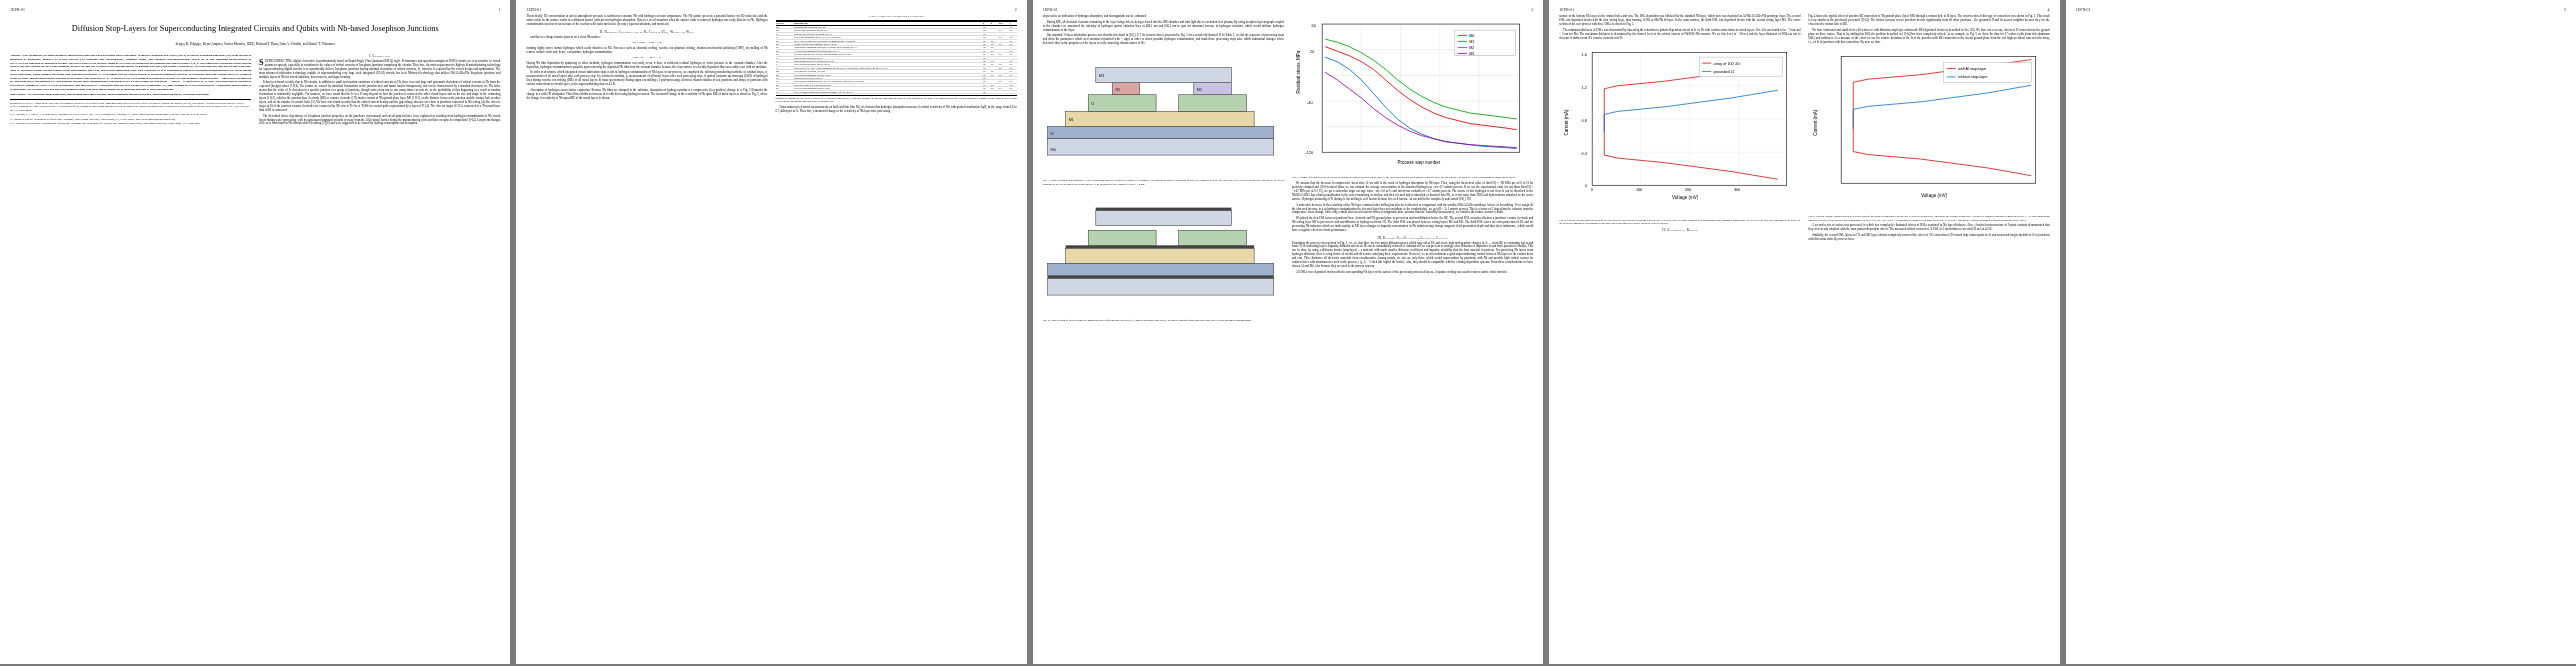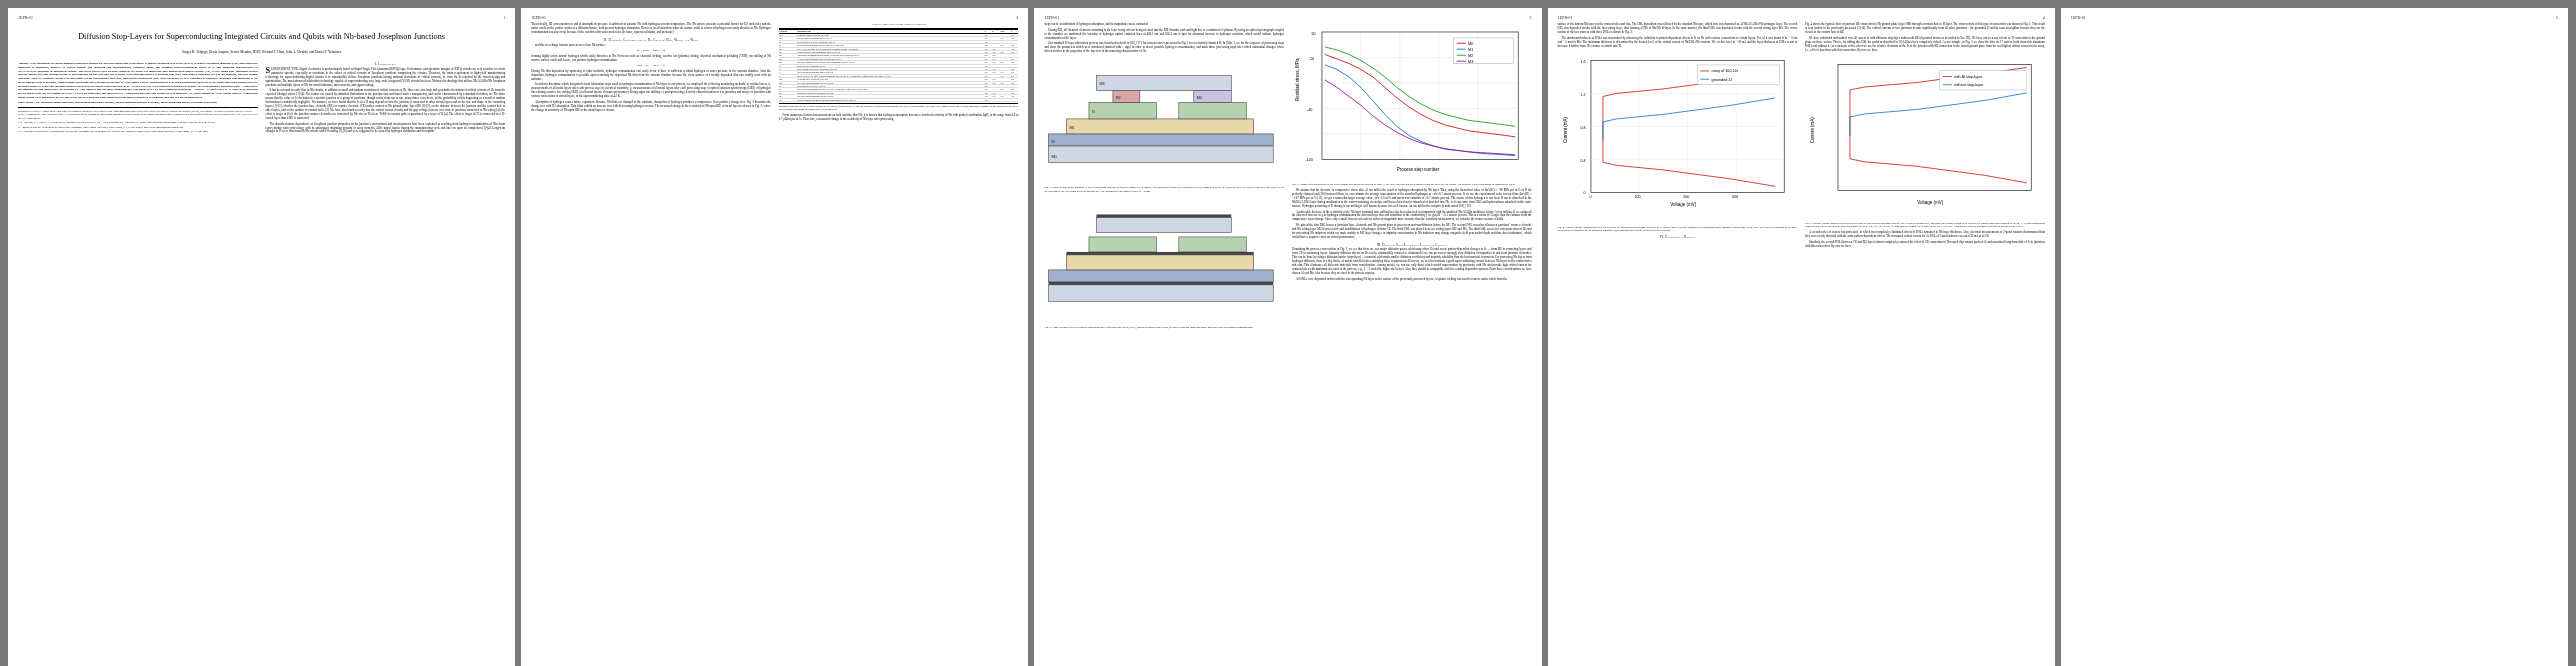--- a/index.html
+++ b/index.html
@@ -1,17 +1,17 @@
 <!DOCTYPE html>
 <html style="font-size:9px"><head>
 <meta charset="utf-8">
 <style>
   html,body{margin:0;padding:0;background:#6b6b6b;}
   body{font-family:"Liberation Serif",serif;}
-  .sheet{width:2576px;height:667px;display:flex;gap:6px;background:#7a7a7a;padding:8px;box-sizing:border-box;}
+  .sheet{width:2576px;height:667px;display:flex;gap:6px;background:#7a7a7a;padding:0;box-sizing:border-box;}
   .page{background:#ffffff;width:512px;height:664px;box-sizing:border-box;padding:7.8px 10px 5.6px 10px;position:relative;overflow:hidden;}
   .pghdr{display:flex;justify-content:space-between;font-size:3.9px;color:#222;margin-bottom:3.3px;letter-spacing:0.1px;}
   .cols{column-count:2;column-gap:7.8px;font-size:3px;line-height:1.32;text-align:justify;color:#000;}
   .cols p{margin:0 0 1.7px 0;text-indent:3.9px;}
   .cols p.noind{text-indent:0;}
   h1.title{font-size:8.3px;line-height:1.28;text-align:center;font-weight:normal;margin:12.2px 14.5px 7.8px 14.5px;}
   .authors{text-align:center;font-size:3.4px;line-height:1.45;margin-bottom:6.7px;}
   .abs{font-size:2.9px;line-height:1.3;text-align:justify;font-weight:bold;}
   .abs .lead{font-weight:bold;font-style:italic;}
   .sec{font-size:3.1px;text-align:center;font-variant:small-caps;margin:2.8px 0 1.7px 0;font-weight:normal;letter-spacing:0.2px;}

